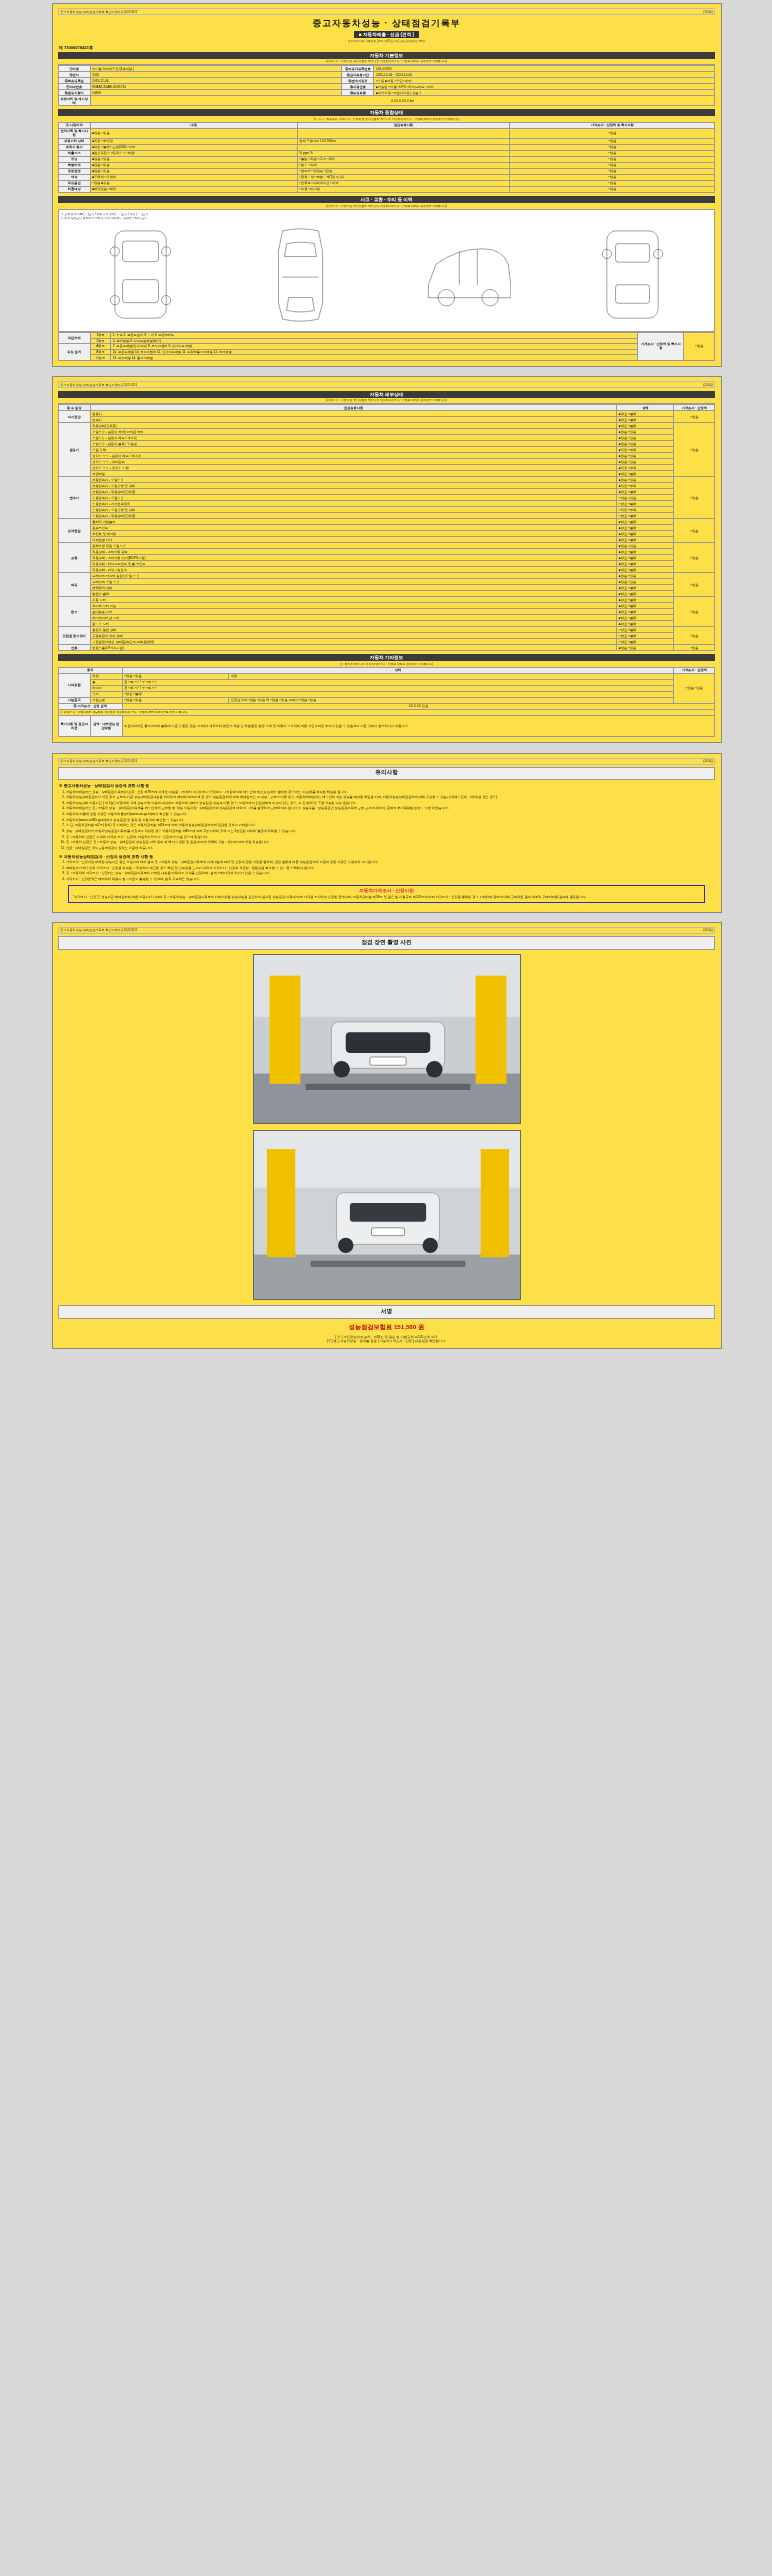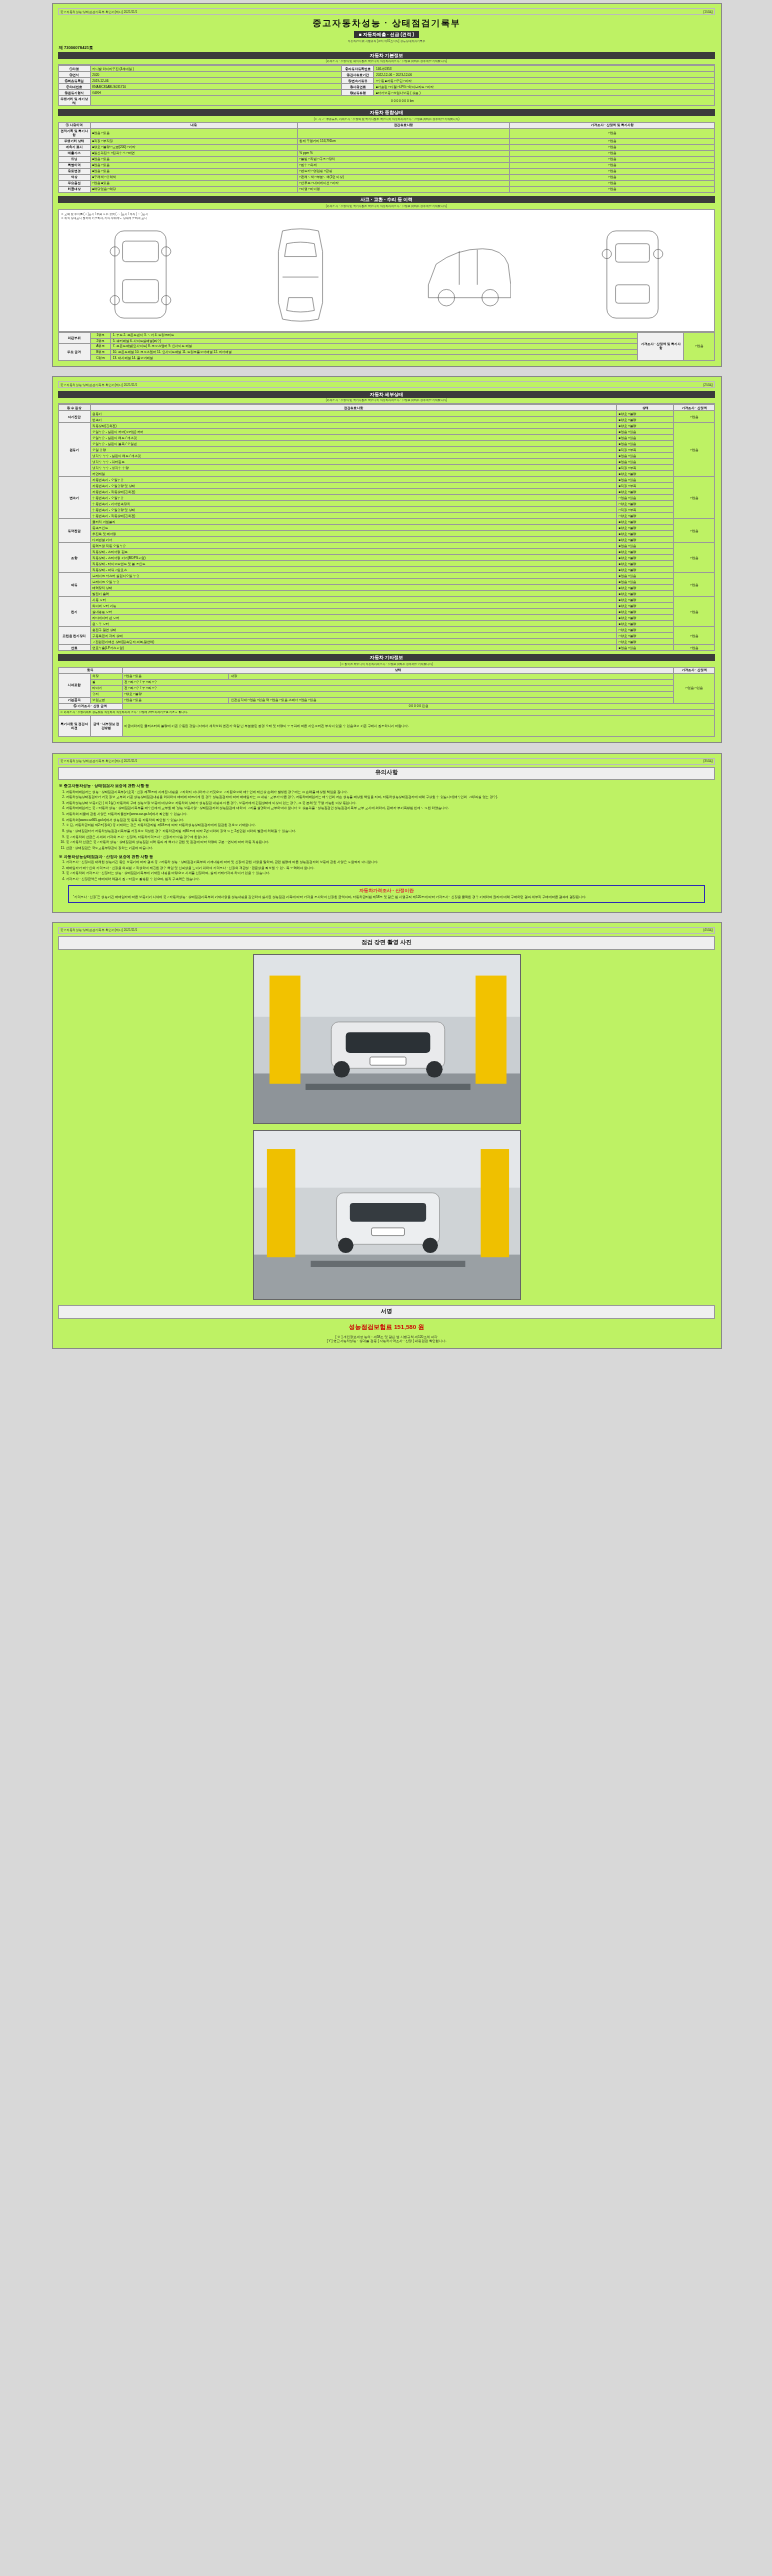--- a/index.html
+++ b/index.html
@@ -1,20 +1,20 @@
 <!DOCTYPE html>
 <html style="font-size:8.2px"><head>
 <meta charset="utf-8">
 <style>
   * { box-sizing: border-box; }
   html, body { margin:0; padding:0; background:#d8d8d8; }
   body { font-family: "Liberation Sans", sans-serif; font-size: 3.6px; color:#111; }
   .page { width:773px; margin:0 auto; background:#d8d8d8; padding: 3.1px 0 5.2px 0;}
   .sheet {
-    width: 670px; margin: 0 auto 9.3px auto; background:#bef264; border:0.5px solid #888;
+    width: 670px; margin: 0 auto 9.3px auto; background:#fde047; border:0.5px solid #888;
     padding: 4.1px 5.2px 5.2px 5.2px; position:relative;
   }
   .topbar { font-size:3.1px; color:#333; display:flex; justify-content:space-between;
             border:0.5px solid #bbb; padding:0.5px 1.5px; margin-bottom:2.1px; }
   .doc-title { text-align:center; font-size:8.8px; font-weight:bold; letter-spacing:1px; margin: 3.1px 0 1px 0;}
   .doc-sub { text-align:center; font-size:4.6px; font-weight:bold; background:#333; color:#fff;
              display:inline-block; padding:1px 5.2px; }
   .doc-sub-wrap { text-align:center; margin-bottom:1px;}
   .doc-sub3 { text-align:center; font-size:2.8px; color:#444; margin-bottom:2.1px;}
   .docnum { font-size:4.1px; font-weight:bold; margin:1px 0 1.5px 1px;}

